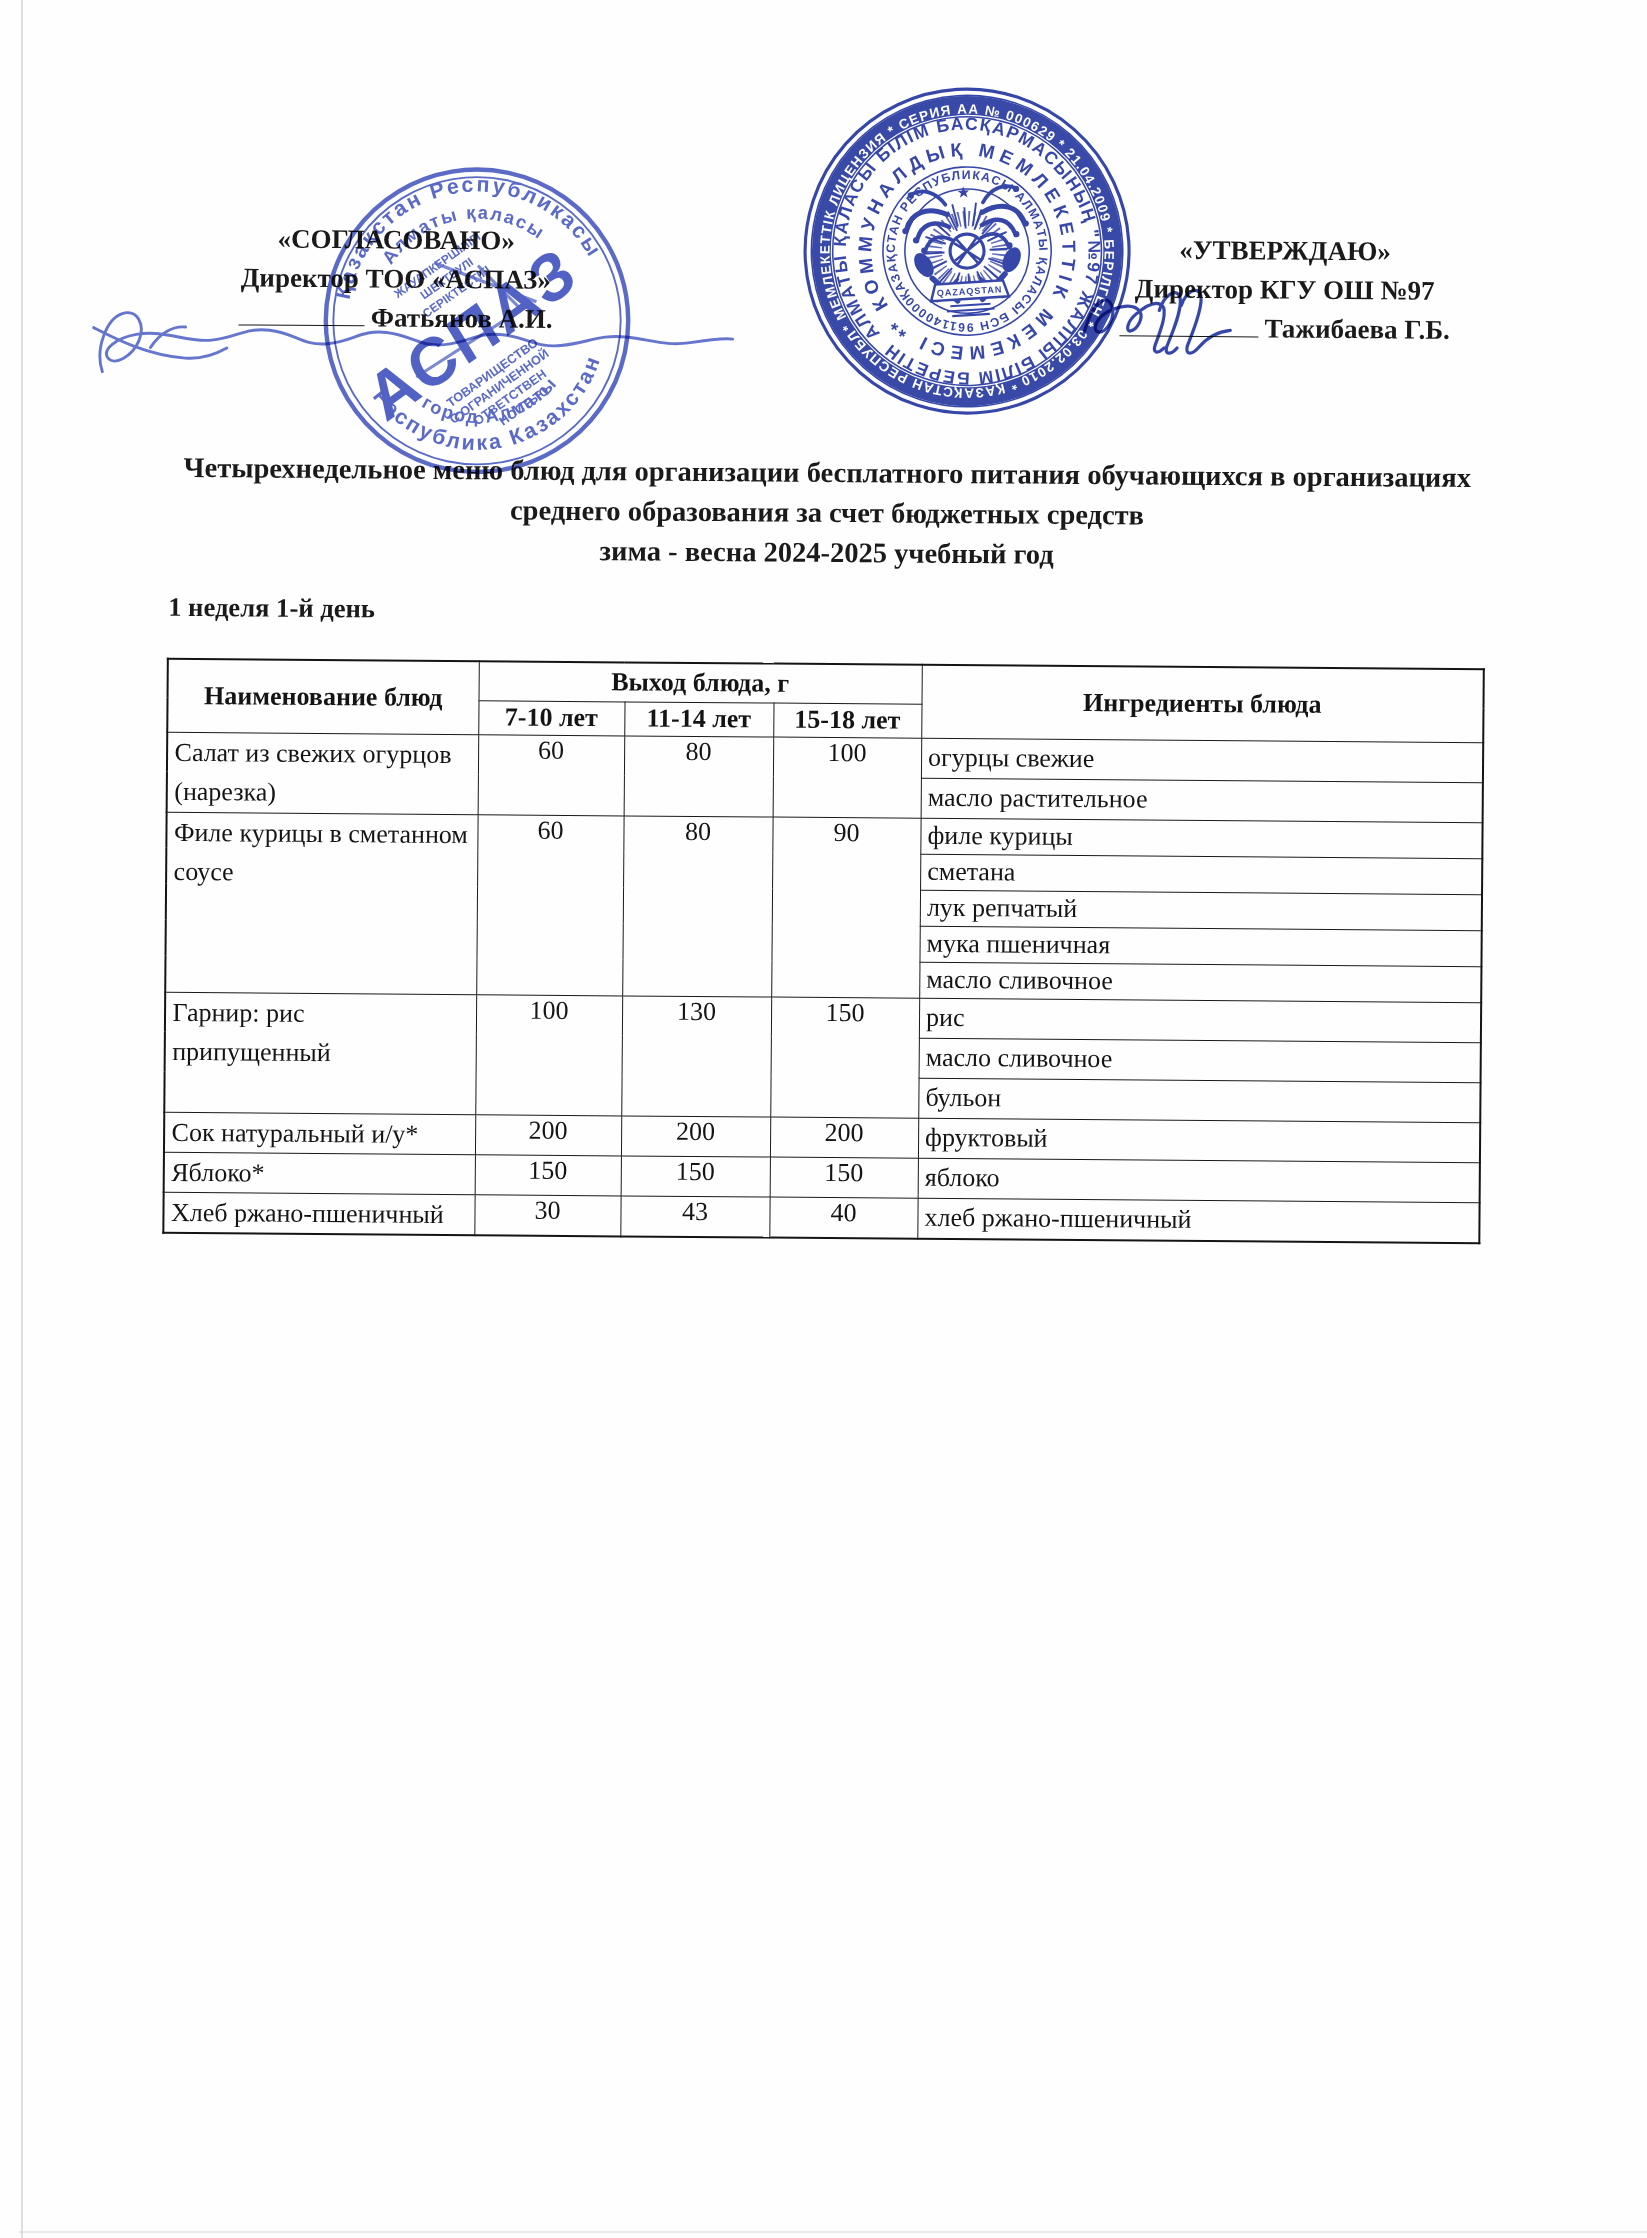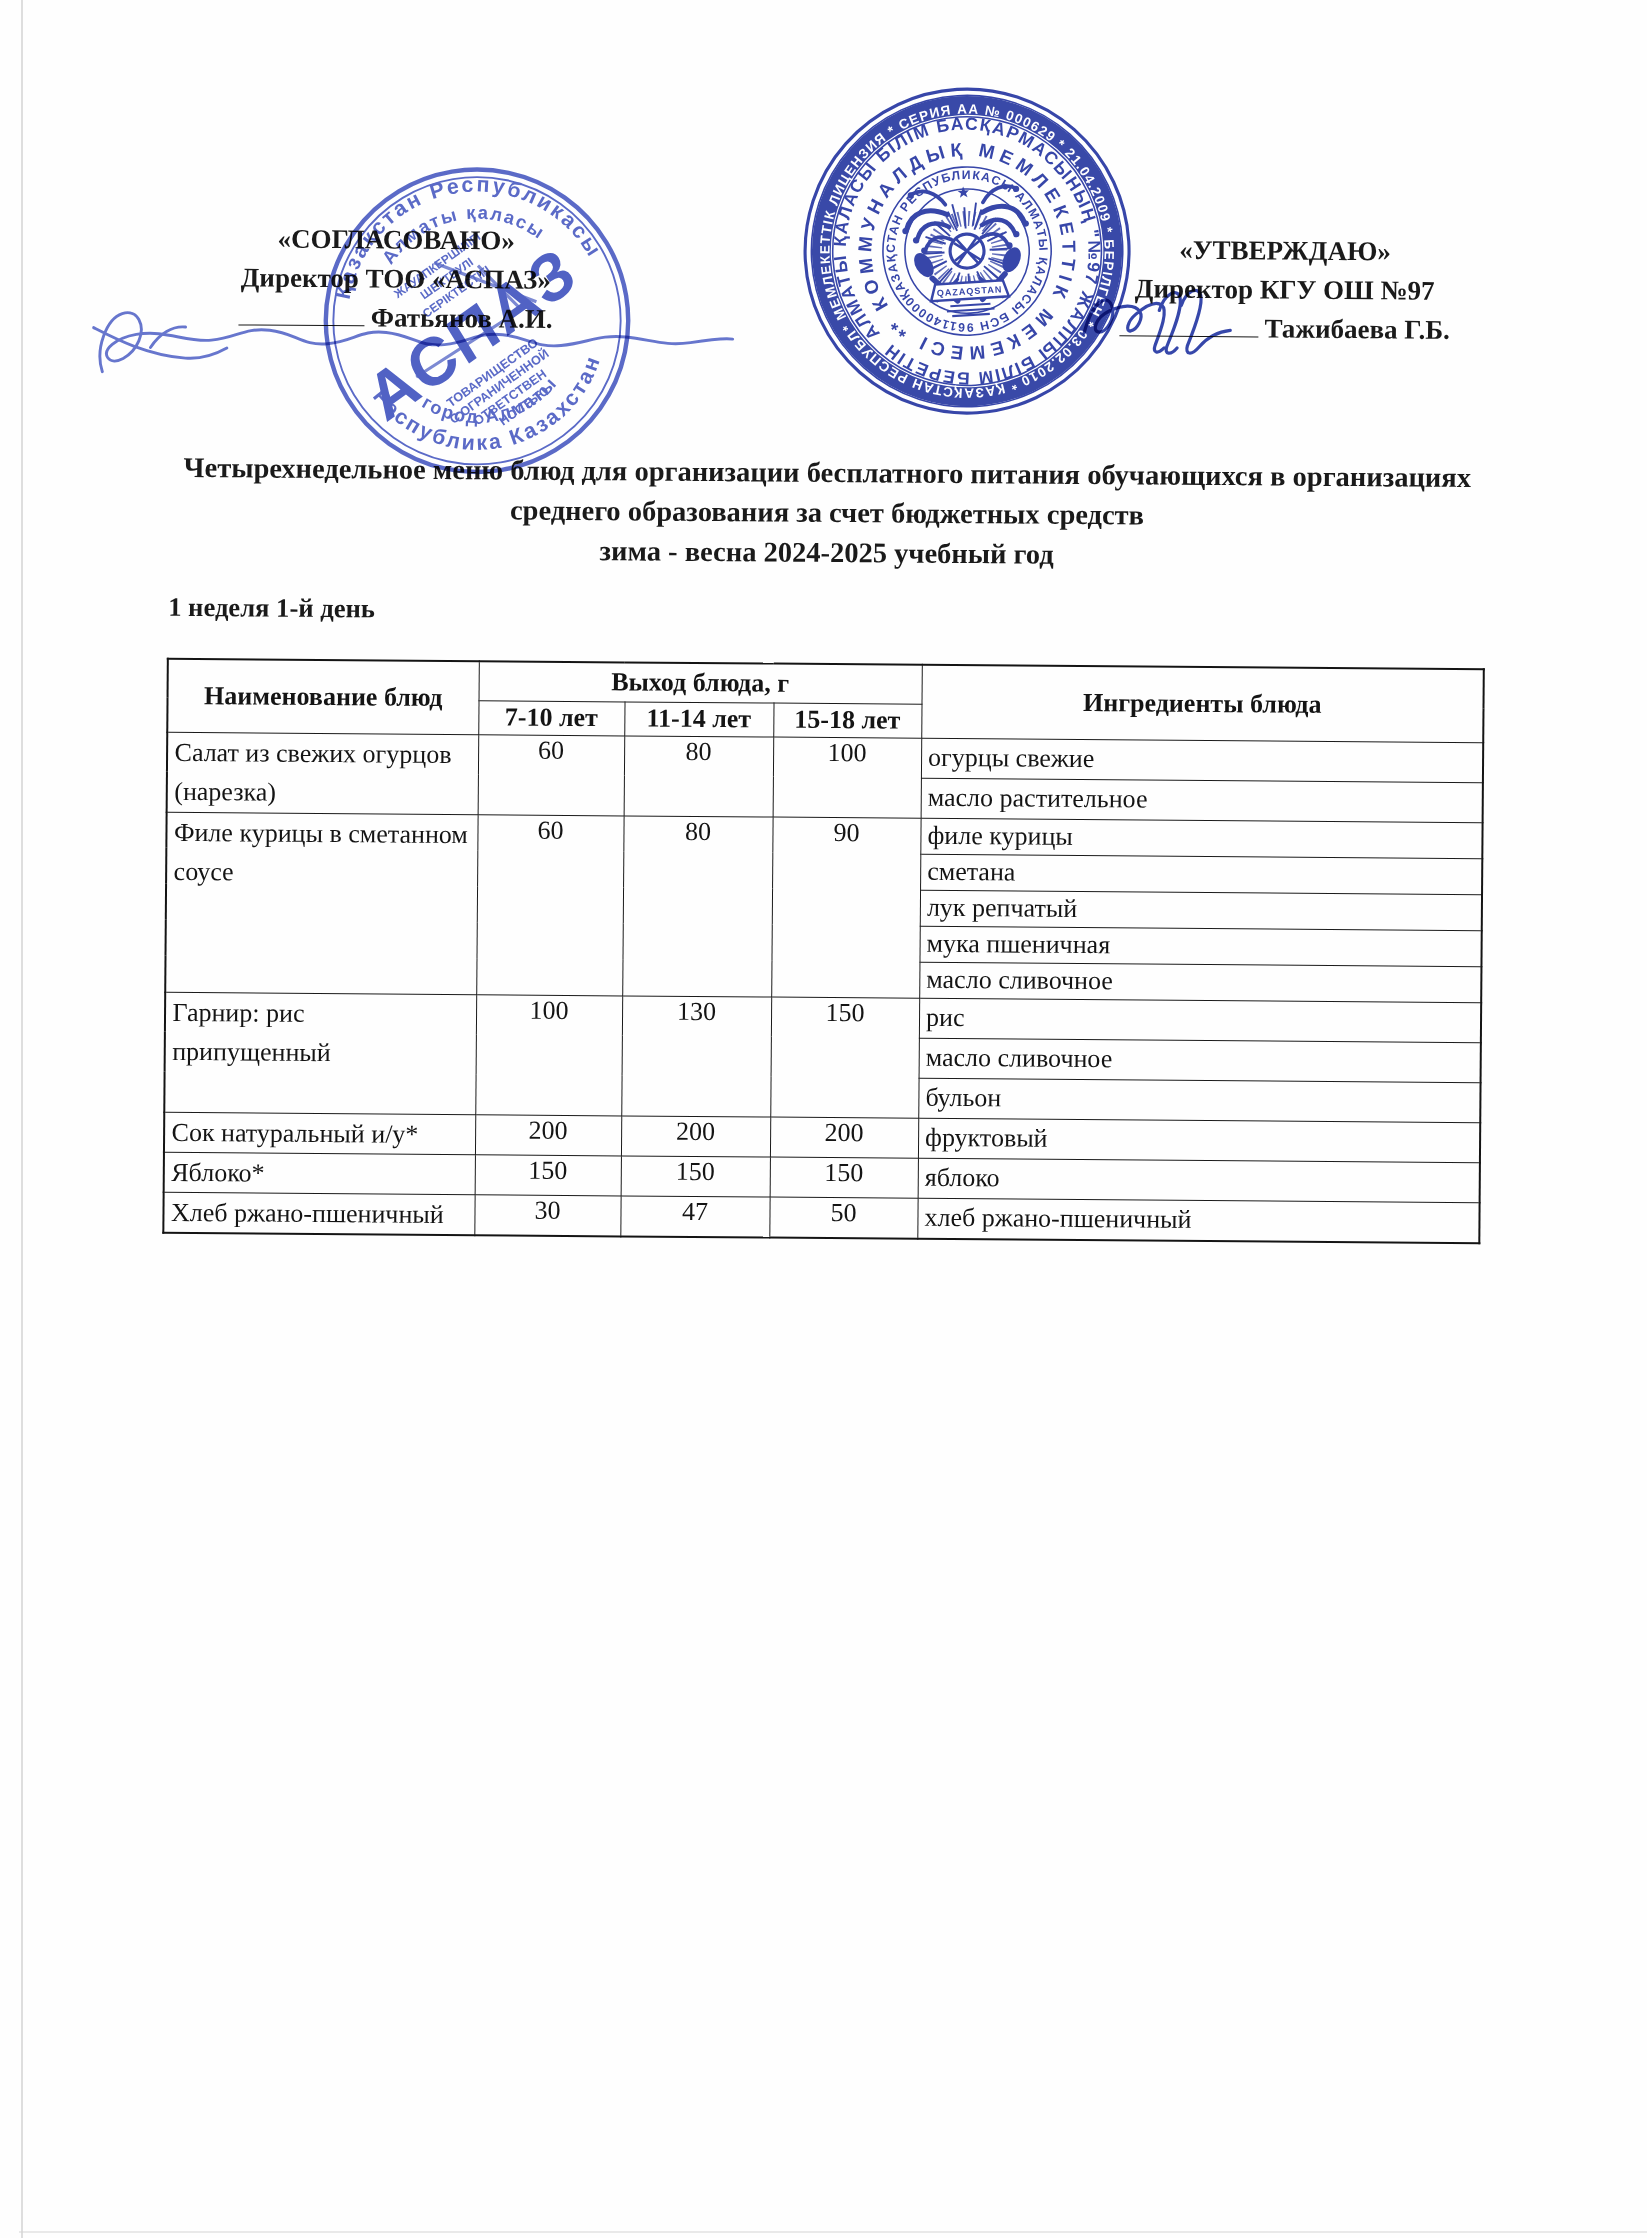--- a/index.html
+++ b/index.html
@@ -169,22 +169,22 @@
         <td class="val">150</td>
         <td class="val">150</td>
         <td class="ing">яблоко</td>
       </tr>
 
       <tr class="grp h58">
         <td class="name">
             <div>Хлеб ржано-пшеничный</div>
           </td>
         <td class="val">30</td>
-        <td class="val">47</td>
-        <td class="val">50</td>
+        <td class="val">43</td>
+        <td class="val">40</td>
         <td class="ing">хлеб ржано-пшеничный</td>
       </tr>
     </tbody>
   </table>
 
   <svg class="sig sig-left" viewBox="0 0 1010 160">
     <g stroke="#4c5ec5" stroke-width="4.5" fill="none" stroke-linecap="round">
       <path d="M22,130 C10,95 28,48 52,40 C76,32 88,58 78,82 C68,106 40,122 30,108 C22,96 42,78 74,72 C120,64 150,84 190,80 C230,76 240,60 280,64 C320,68 330,88 370,84 C410,80 420,62 460,66 C500,70 510,88 550,84 C590,80 600,64 640,68 C680,72 690,88 730,84 C770,80 790,66 830,70 C870,74 890,84 930,78 C960,73 980,70 995,72"></path>
       <path d="M8,62 C40,78 90,104 150,108 C180,110 200,100 214,92"></path>
       <path d="M96,92 C110,70 130,58 150,60"></path>

